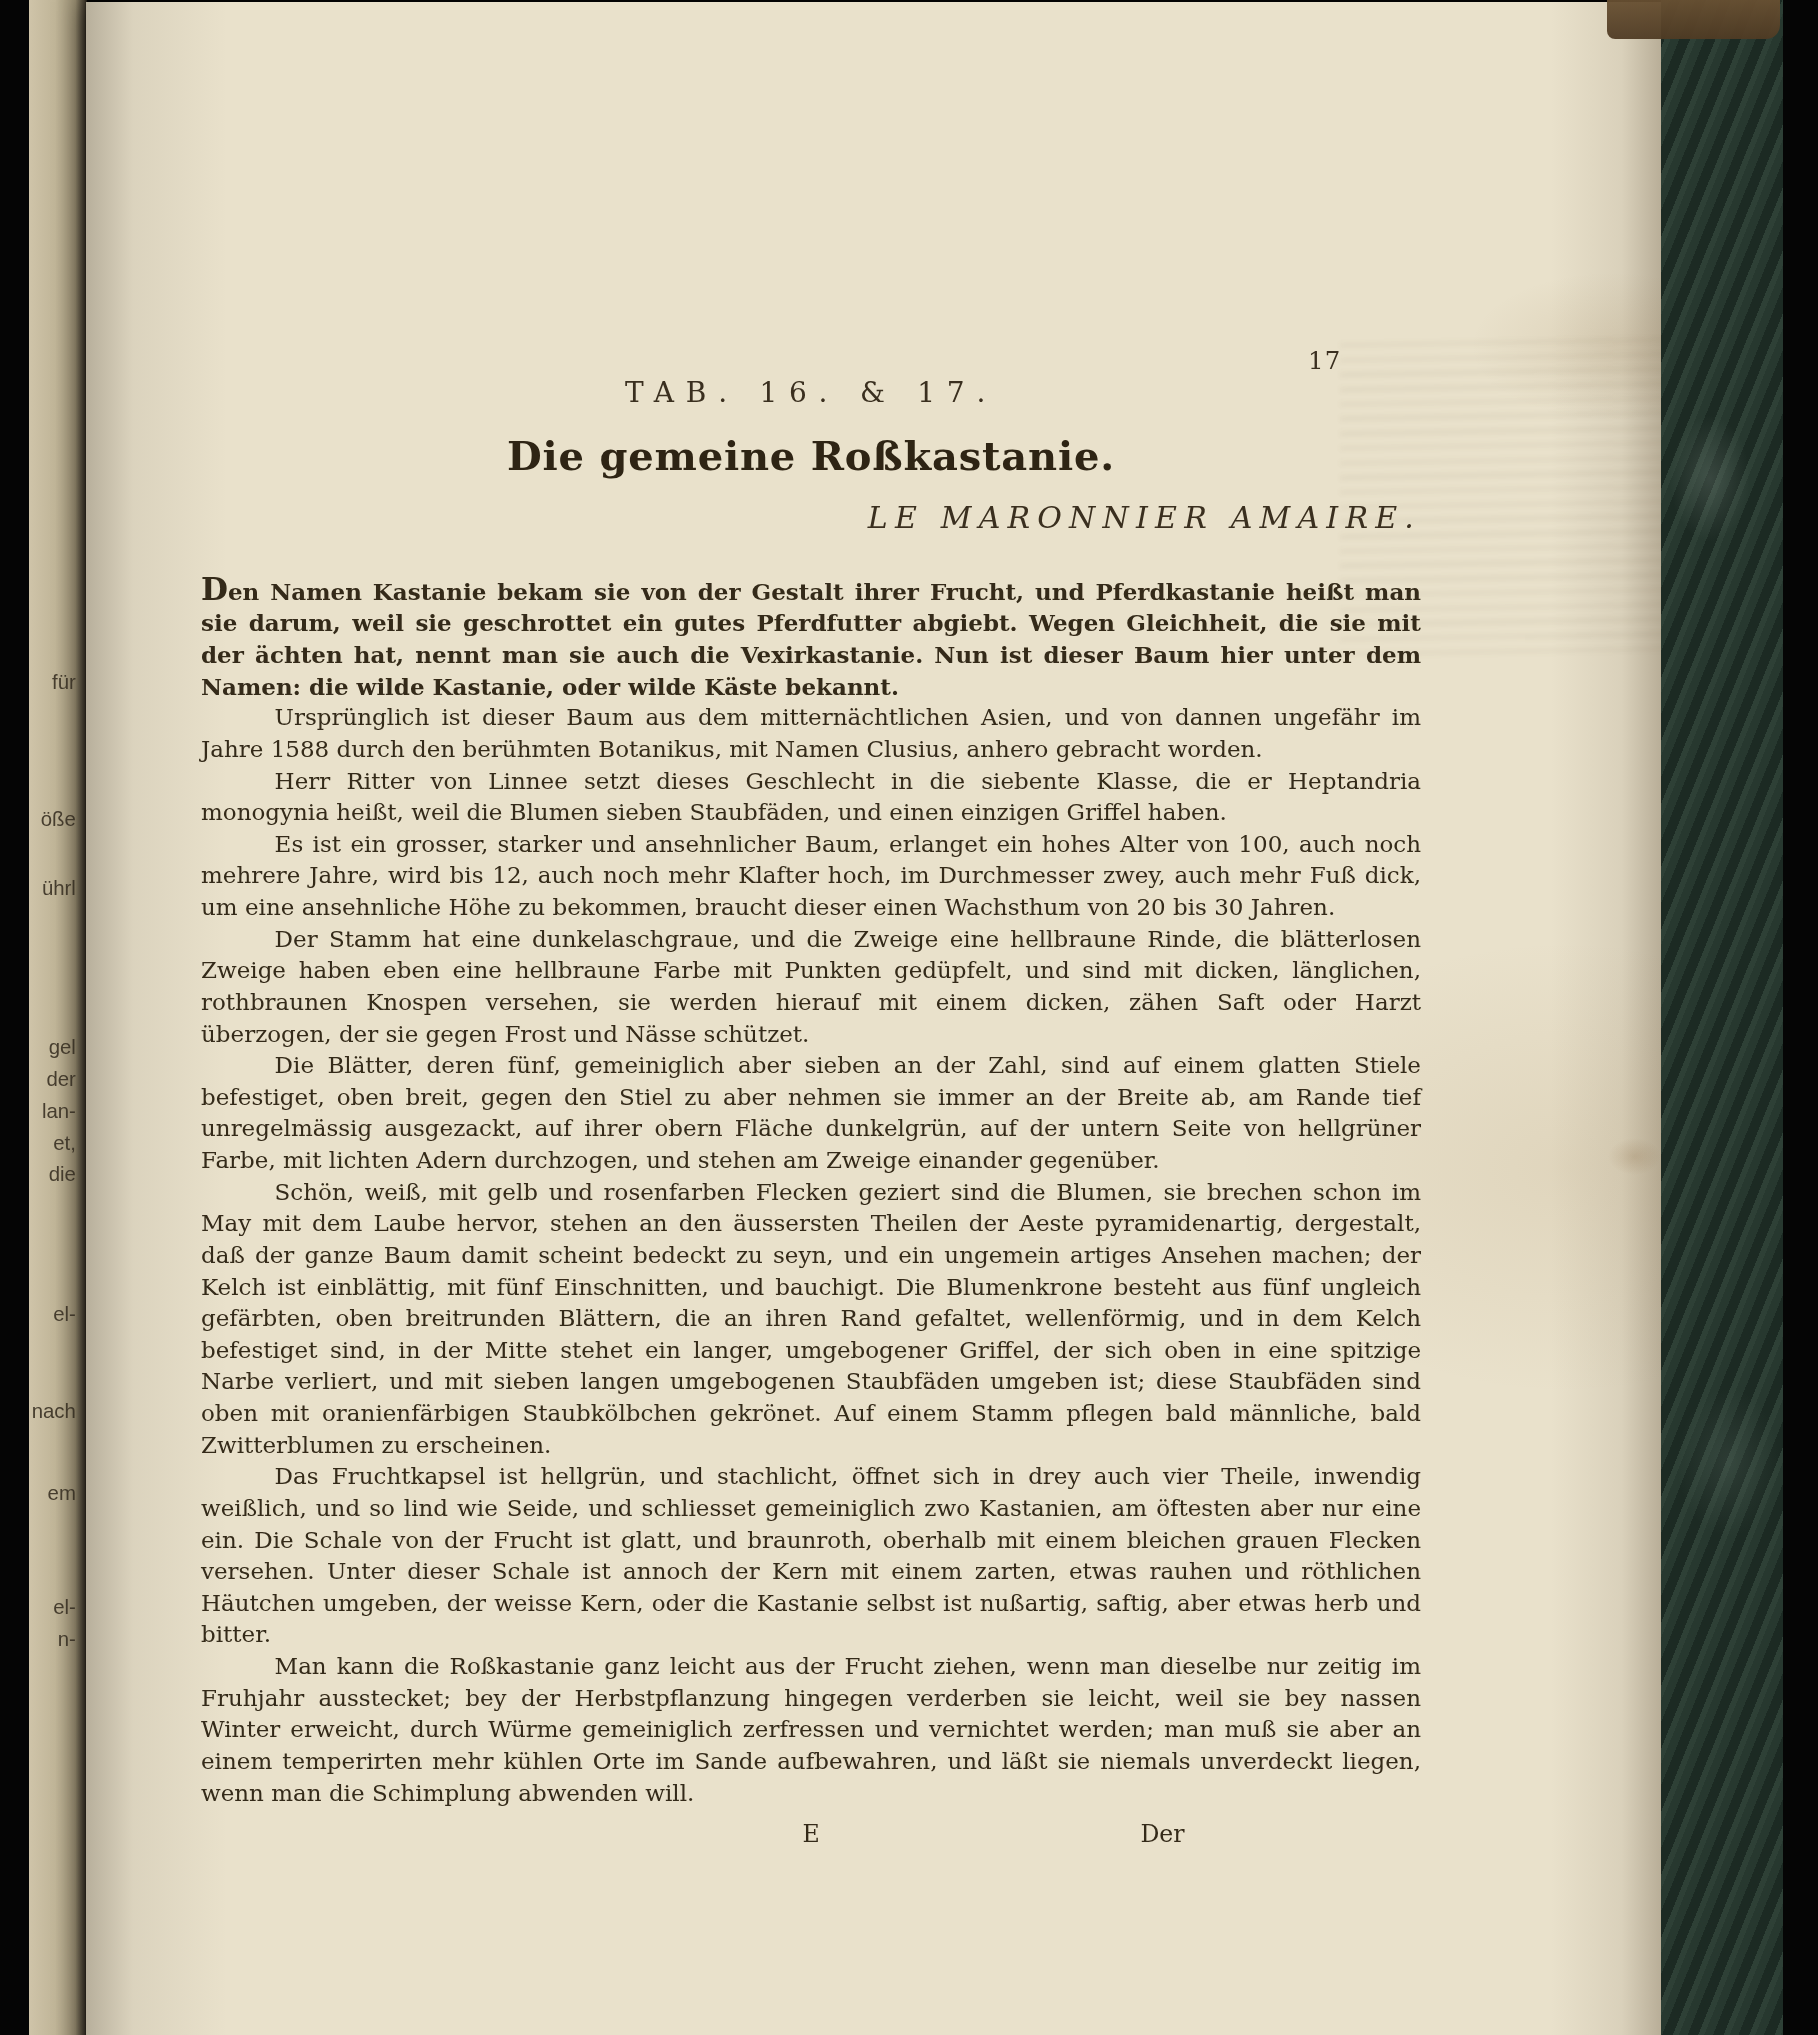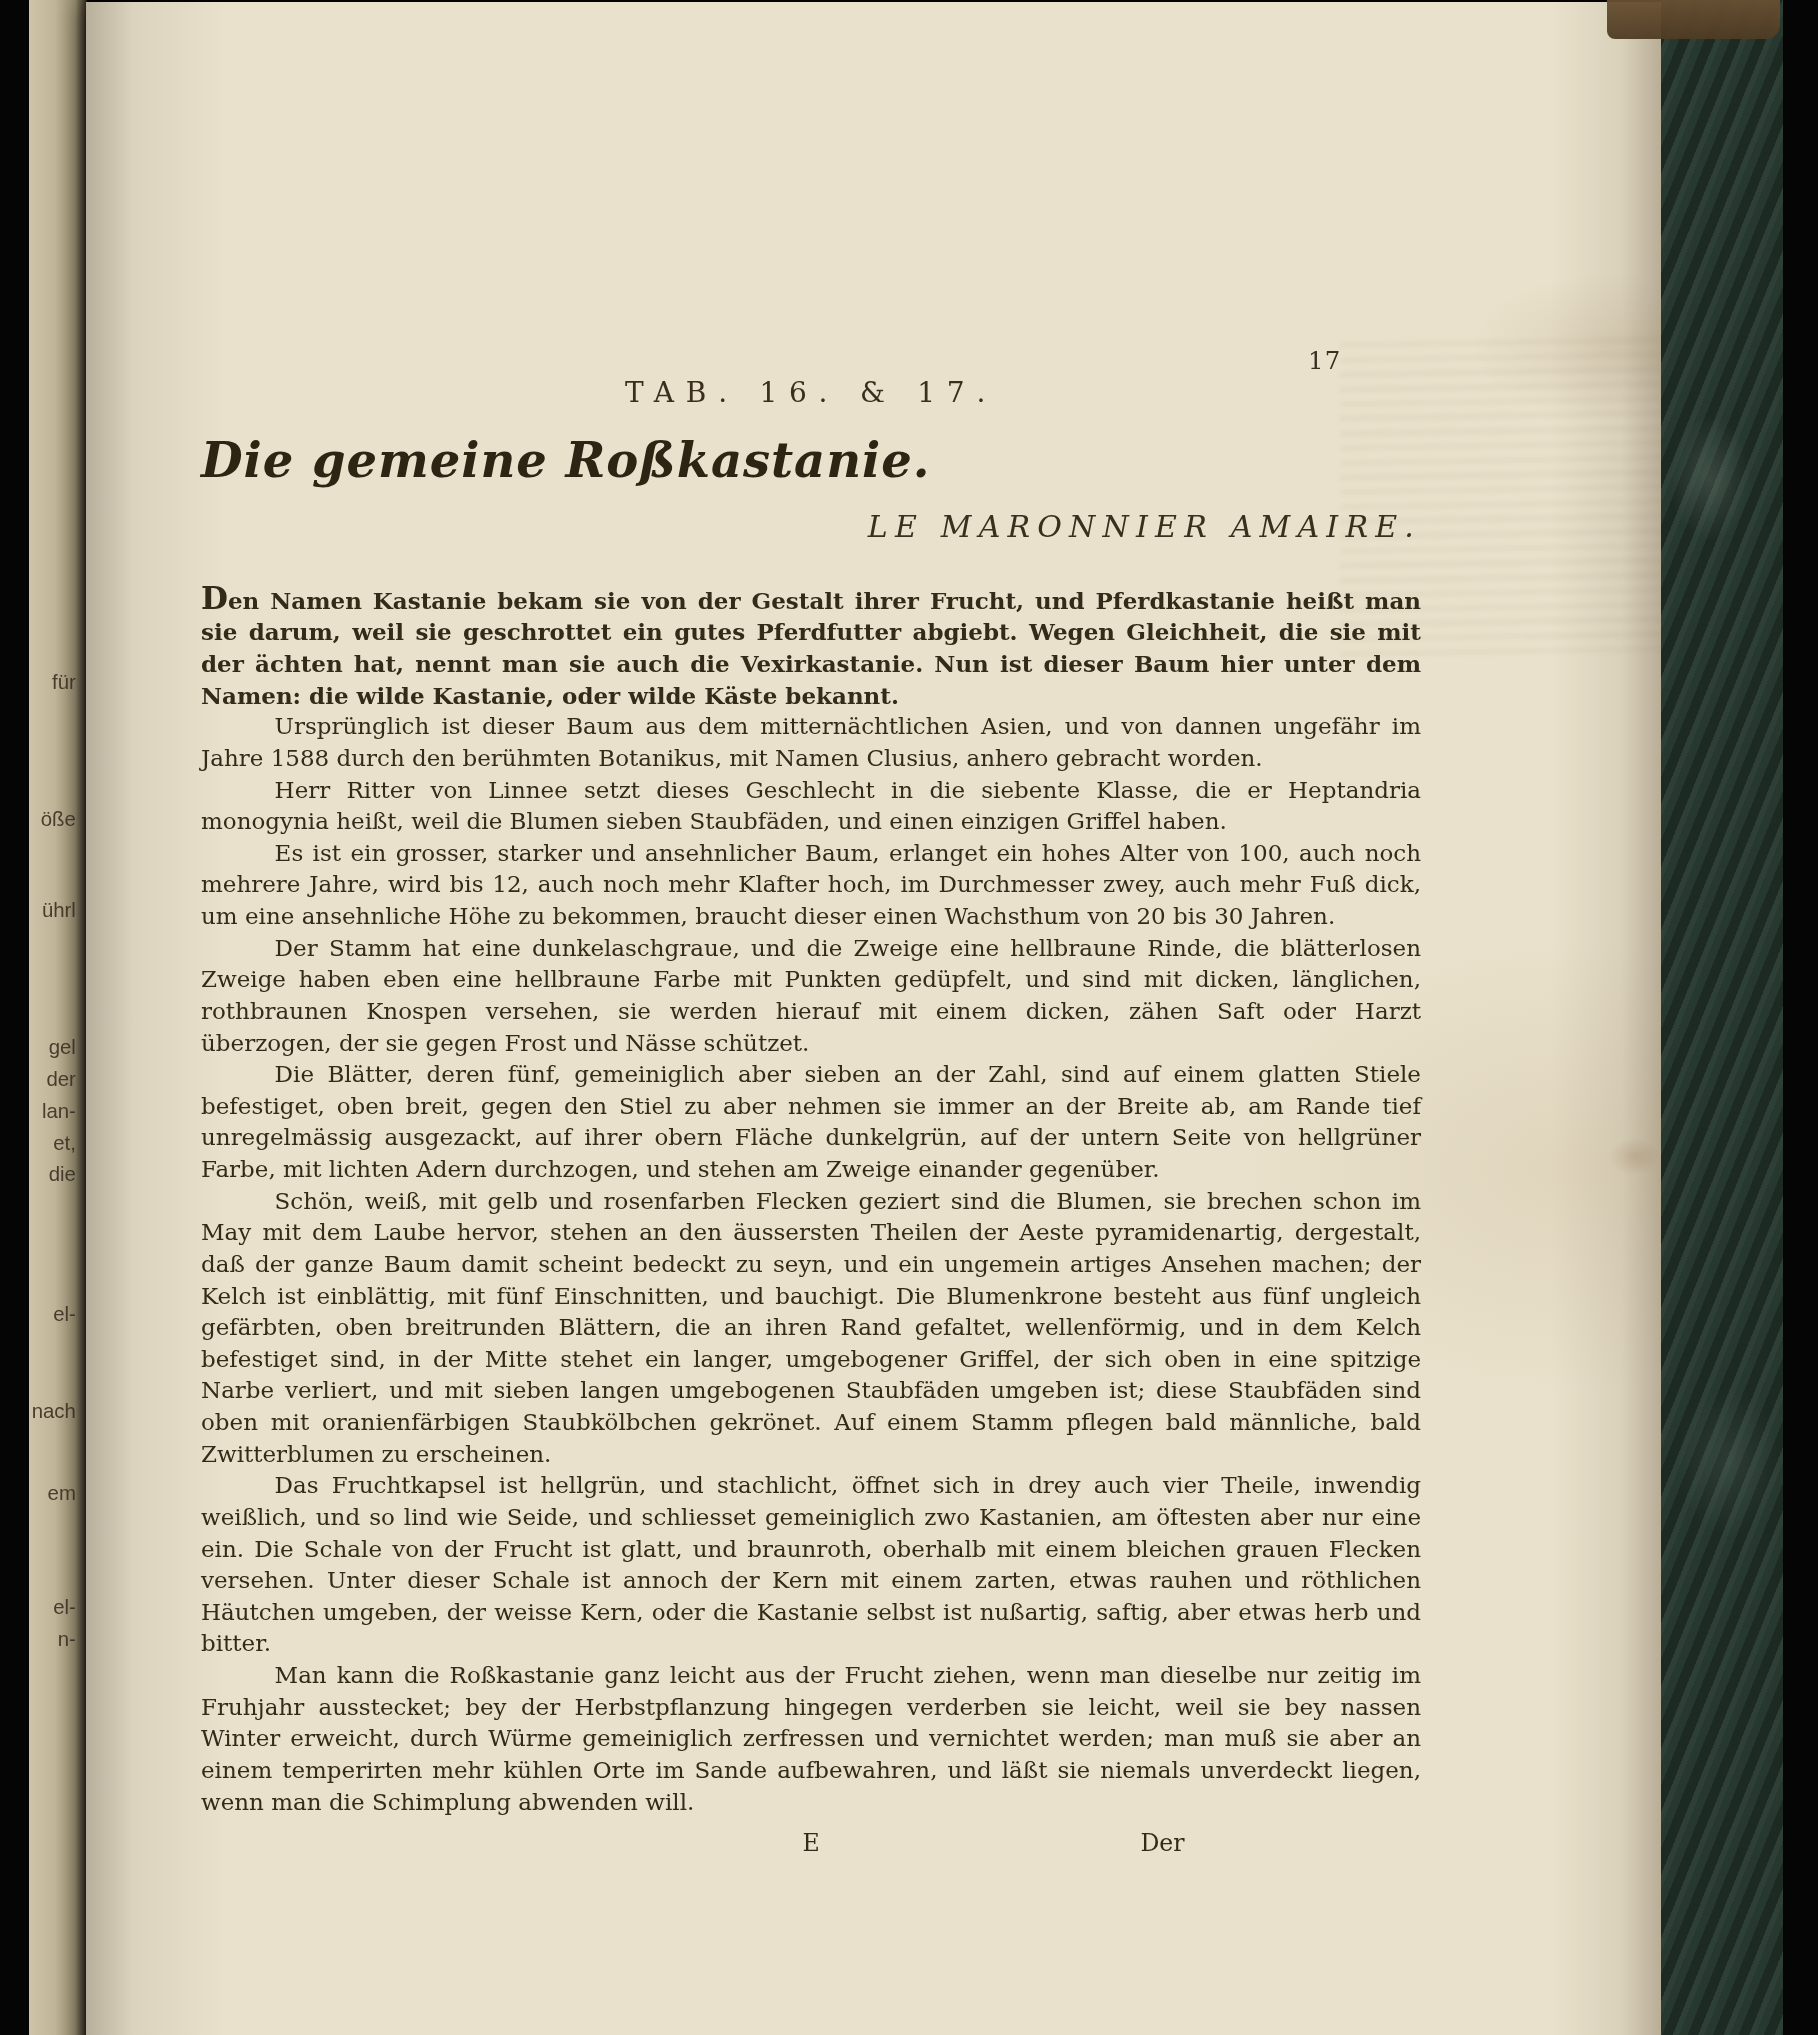--- a/index.html
+++ b/index.html
@@ -62,21 +62,21 @@
   .textblock{
     position:absolute;left:115px;top:374px;width:1220px;color:#342a19;
   }
   .tab-line{
     text-align:center;font-size:28px;letter-spacing:0.42em;margin:0 0 23px;color:#3a2f1f;
   }
   .latin-title{
     text-align:center;font-size:37px;letter-spacing:0.155em;font-weight:normal;margin:0 0 22px;color:#342a19;
   }
   .german-title{
-    text-align:left;font-size:48px;font-weight:bold;letter-spacing:0.02em;margin:0 0 20.4px;color:#2e2414;font-style:italic;
+    text-align:center;font-size:40px;font-weight:bold;letter-spacing:0.02em;margin:0 0 20.4px;color:#2e2414;
   }
   .french-title{
     text-align:right;font-size:30px;font-style:italic;letter-spacing:0.24em;margin:0 0 39px;color:#3a2f1f;
   }
   .para{
     font-size:23px;line-height:1.375;text-align:justify;margin:0;text-indent:3.2em;
     color:#342a19;
   }
   .para.first{text-indent:0;font-weight:bold;}
   .para.first::first-letter{font-size:1.35em;line-height:1;}
@@ -85,21 +85,21 @@
   .catchword-next{position:absolute;left:77%;}
 </style>
 </head>
 <body>
 
 <div class="canvas">
 
   <div class="facing-strip">
     <span class="frag" style="top:671px">für</span>
     <span class="frag" style="top:808px">öße</span>
-    <span class="frag" style="top:899px">ührl</span>
+    <span class="frag" style="top:877px">ührl</span>
     <span class="frag" style="top:1036px">gel</span>
     <span class="frag" style="top:1068px">der</span>
     <span class="frag" style="top:1100px">lan-</span>
     <span class="frag" style="top:1132px">et,</span>
     <span class="frag" style="top:1163px">die</span>
     <span class="frag" style="top:1303px">el-</span>
     <span class="frag" style="top:1400px">nach</span>
     <span class="frag" style="top:1482px">em</span>
     <span class="frag" style="top:1596px">el-</span>
     <span class="frag" style="top:1628px">n-</span>

